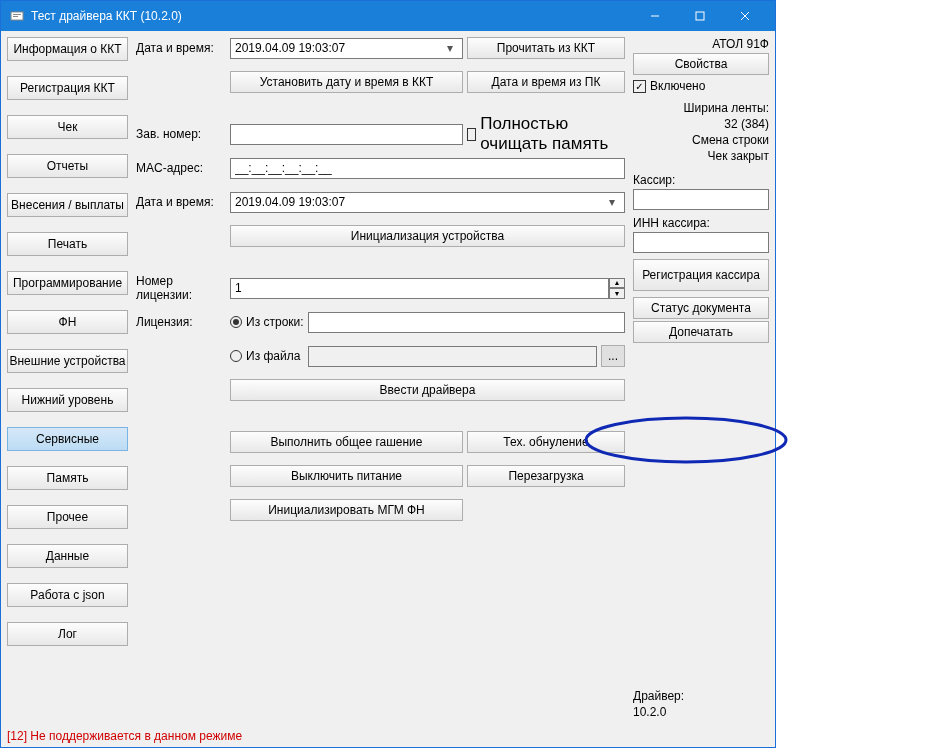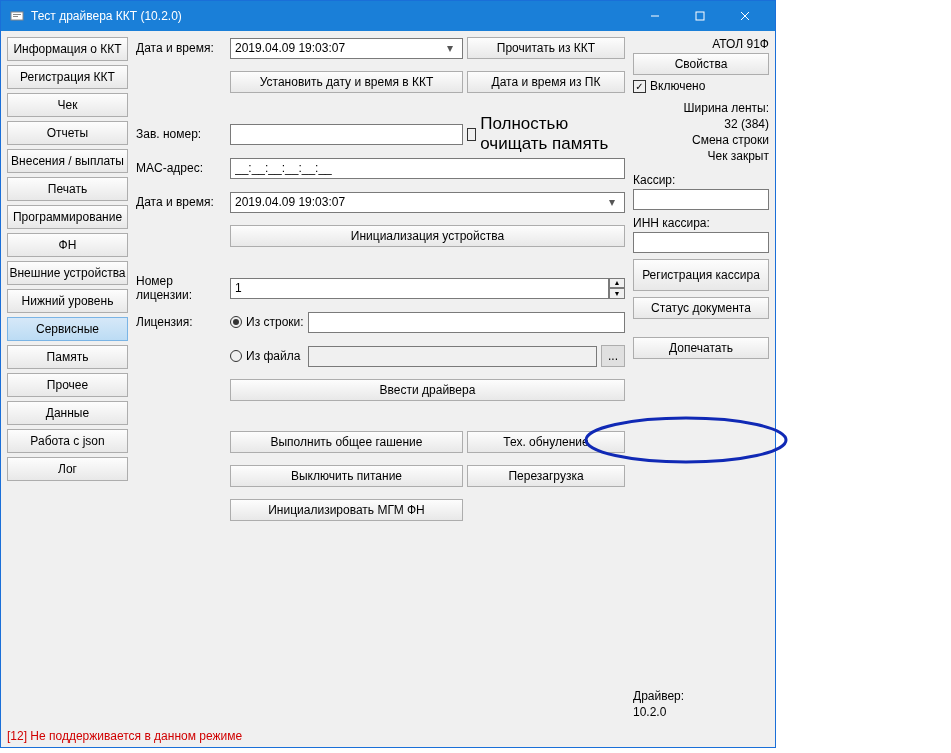--- a/index.html
+++ b/index.html
@@ -3,21 +3,21 @@
 <meta charset="utf-8">
 <style>
   * { box-sizing: border-box; font-family: 'Segoe UI', Tahoma, sans-serif; font-size: 12px; }
   body { margin: 0; padding: 0; background: #fff; width: 951px; }
   .window { width: 776px; border: 1px solid #1a6fd8; background: #f0f0f0; }
   .titlebar { background: #1a7fd8; color: #fff; height: 30px; display: flex; align-items: center; padding: 0 8px; }
   .titlebar .icon { width: 16px; height: 16px; margin-right: 6px; display: flex; align-items: center; justify-content: center; }
   .titlebar .title { flex: 1; font-size: 12px; }
   .titlebar .wbtn { width: 45px; height: 30px; display: flex; align-items: center; justify-content: center; color: #fff; }
   .content { display: flex; padding: 4px; gap: 4px; background: #f0f0f0; height: 694px; }
-  .leftcol { width: 125px; display: flex; flex-direction: column; gap: 4px; padding: 2px; }
+  .leftcol { width: 125px; display: flex; flex-direction: column; gap: 15px; padding: 2px; }
   .navbtn { height: 24px; background: linear-gradient(#fdfdfd,#e8e8e8); border: 1px solid #adadad; display: flex; align-items: center; justify-content: center; cursor: default; font-size: 12px; }
   .navbtn.active { background: linear-gradient(#d6e8f8,#bcdcf4); border: 1px solid #7ab4e5; }
   .centercol { flex: 1; padding: 2px; display: flex; flex-direction: column; gap: 12px; }
   .rightcol { width: 140px; padding: 2px; display: flex; flex-direction: column; gap: 2px; }
   .row { display: flex; align-items: center; gap: 4px; height: 22px; }
   .lbl { width: 90px; font-size: 12px; }
   input[type=text].field, .combo { height: 21px; border: 1px solid #7a7a7a; background: #fff; padding: 0 4px; font-size: 12px; }
   .combo { display: flex; align-items: center; justify-content: space-between; }
   .combo .chev { width: 16px; text-align: center; color: #555; }
   .btn { height: 22px; background: linear-gradient(#fdfdfd,#e8e8e8); border: 1px solid #adadad; display: flex; align-items: center; justify-content: center; cursor: default; font-size: 12px; }
@@ -195,21 +195,21 @@
       <div class="rlabel">32 (384)</div>
       <div class="rlabel">Смена строки</div>
       <div class="rlabel">Чек закрыт</div>
       <div style="height:6px"></div>
       <div>Кассир:</div>
       <input type="text" class="field" style="width: 100%;" value="">
       <div style="margin-top:4px">ИНН кассира:</div>
       <input type="text" class="field" style="width: 100%;" value="">
       <div class="rbtn" style="height:32px;margin-top:4px;line-height:1.2;text-align:center">Регистрация кассира</div>
       <div class="rbtn" style="margin-top:4px">Статус документа</div>
-      <div class="rbtn" style="margin-top:16px">Допечатать</div>
+      <div class="rbtn" style="margin-top:0">Допечатать</div>
       <div style="flex:1"></div>
       <div>Драйвер:</div>
       <div>10.2.0</div>
     </div>
   </div>
 
   <div class="status">[12] Не поддерживается в данном режиме</div>
 </div>
 
 </body></html>

